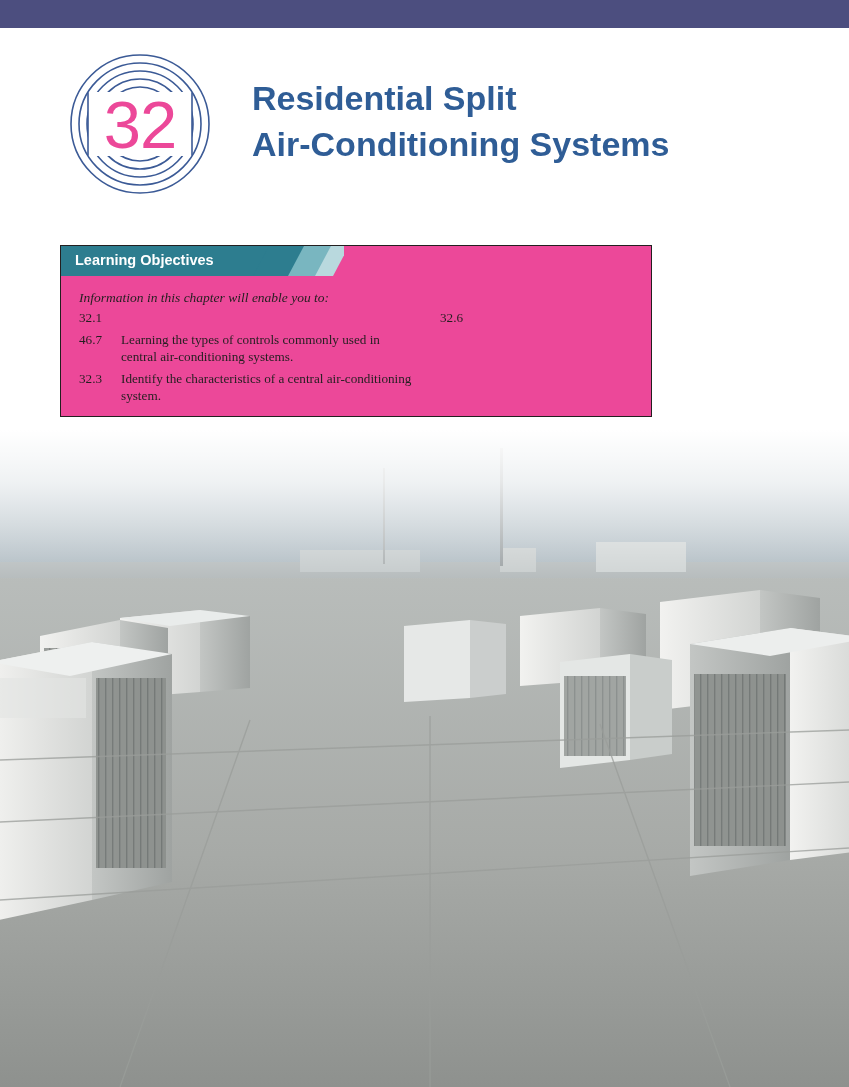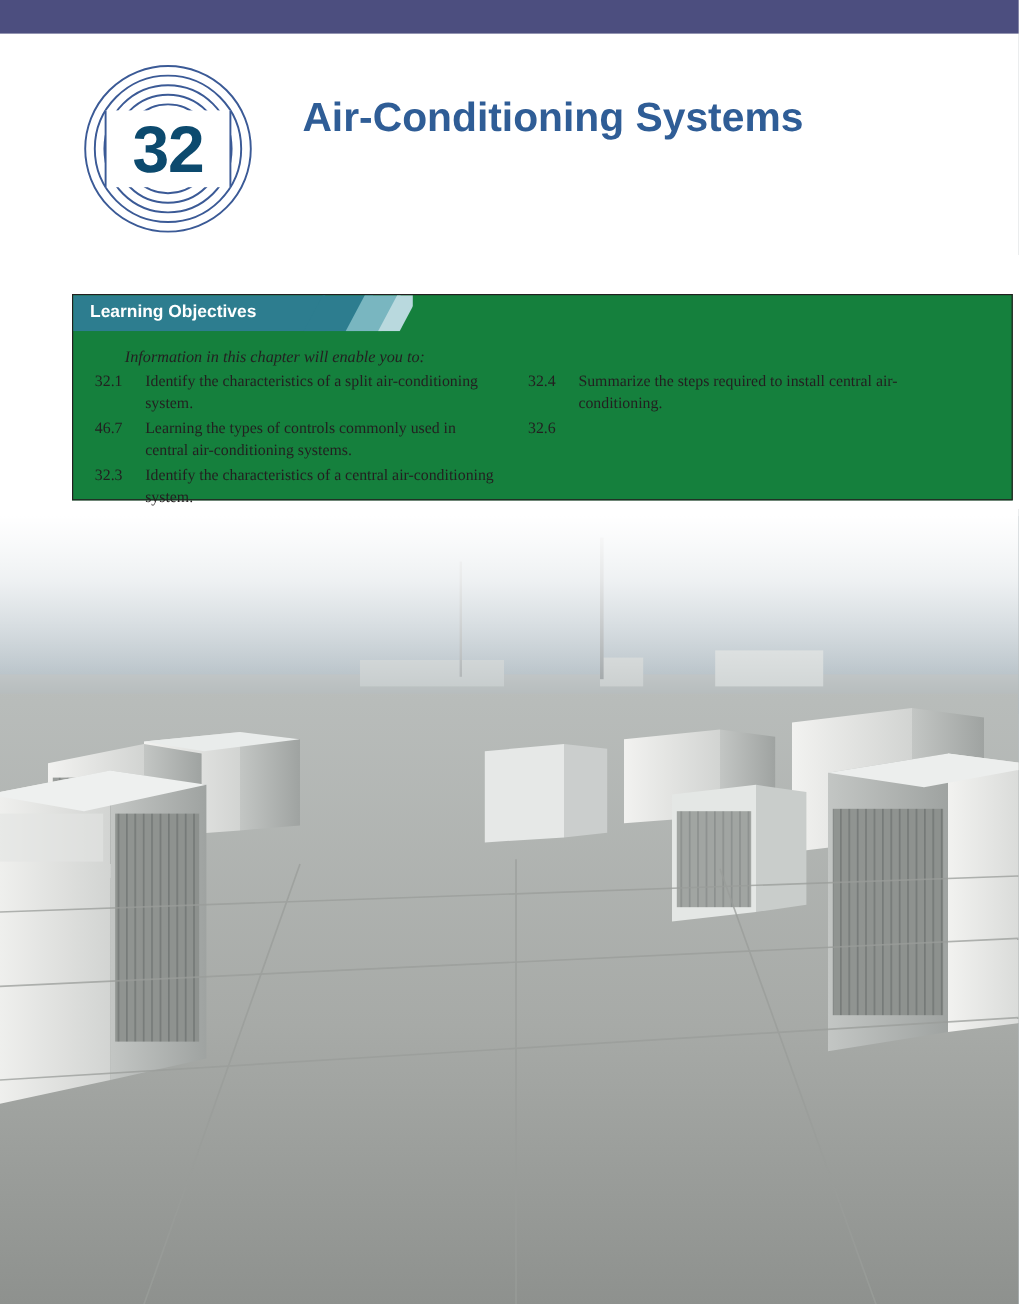--- a/index.html
+++ b/index.html
@@ -45,23 +45,23 @@
   .chapter-number {
     position: absolute;
     left: 0;
     top: 0;
     width: 140px;
     height: 152px;
     display: flex;
     align-items: center;
     justify-content: center;
     font-family: "Liberation Sans", sans-serif;
-    font-size: 55px;
-    font-weight: bold;
-    color: #0c4a6e;
+    font-size: 67px;
+    font-weight: normal;
+    color: #ec4899;
     letter-spacing: -1px;
   }
   .chapter-title {
     position: absolute;
     left: 182px;
     top: 28px;
     width: 540px;
     font-family: "Liberation Sans", sans-serif;
     font-size: 34px;
     font-weight: bold;
@@ -71,25 +71,25 @@
   .chapter-title .line {
     display: block;
     white-space: nowrap;
   }
 
   
   .lo-box {
     position: absolute;
     left: 60px;
     top: 245px;
-    width: 784px;
+    width: 592px;
     height: 172px;
     border: 1px solid #231f20;
     box-sizing: border-box;
-    background: #15803d;
+    background: #ec4899;
   }
   .lo-banner {
     position: absolute;
     left: 0;
     top: 0;
     height: 30px;
     width: 283px;
     overflow: hidden;
   }
   .lo-banner .band-a {
@@ -130,21 +130,20 @@
     z-index: 2;
   }
   .lo-intro {
     position: absolute;
     left: 18px;
     top: 44px;
     font-family: "Liberation Serif", serif;
     font-style: italic;
     font-size: 13.5px;
     color: #231f20;
-    margin-left: 25px;
   }
   .lo-columns {
     position: absolute;
     left: 18px;
     top: 63px;
     width: 700px;
     display: flex;
     gap: 22px;
   }
   .lo-col {
@@ -204,20 +203,21 @@
       <rect x="18" y="44" width="104" height="64" fill="#ffffff"></rect>
       <g fill="none" stroke="#3b5a96" stroke-width="1.6">
         <path d="M18 44 L18 108"></path>
         <path d="M122 44 L122 108"></path>
       </g>
     </svg>
   </div>
   <div class="chapter-number">32</div>
 
   <div class="chapter-title">
+    <span class="line">Residential Split</span>
     <span class="line">Air-Conditioning Systems</span>
   </div>
 </div>
 
 <div class="lo-box">
 
   <div class="lo-banner">
     <div class="band-a"></div>
     <div class="band-b"></div>
     <div class="band-c"></div>
@@ -225,37 +225,32 @@
   </div>
   <div class="lo-banner-label">Learning Objectives</div>
 
   <div class="lo-intro">Information in this chapter will enable you to:</div>
 
   <div class="lo-columns">
 
     <div class="lo-col">
       <div class="lo-item">
         <div class="lo-num">32.1</div>
-        <div class="lo-text">Identify the characteristics of a split air-conditioning system.</div>
       </div>
       <div class="lo-item">
         <div class="lo-num">46.7</div>
         <div class="lo-text">Learning the types of controls commonly used in central air-conditioning systems.</div>
       </div>
       <div class="lo-item">
         <div class="lo-num">32.3</div>
         <div class="lo-text">Identify the characteristics of a central air-conditioning system.</div>
       </div>
     </div>
 
     <div class="lo-col">
-      <div class="lo-item">
-        <div class="lo-num">32.4</div>
-        <div class="lo-text">Summarize the steps required to install central air-conditioning.</div>
-      </div>
       <div class="lo-item">
         <div class="lo-num">32.6</div>
       </div>
     </div>
 
   </div>
 </div>
 
 <div class="photo">
   <svg width="849" height="657" viewBox="0 0 849 657" aria-hidden="true">

